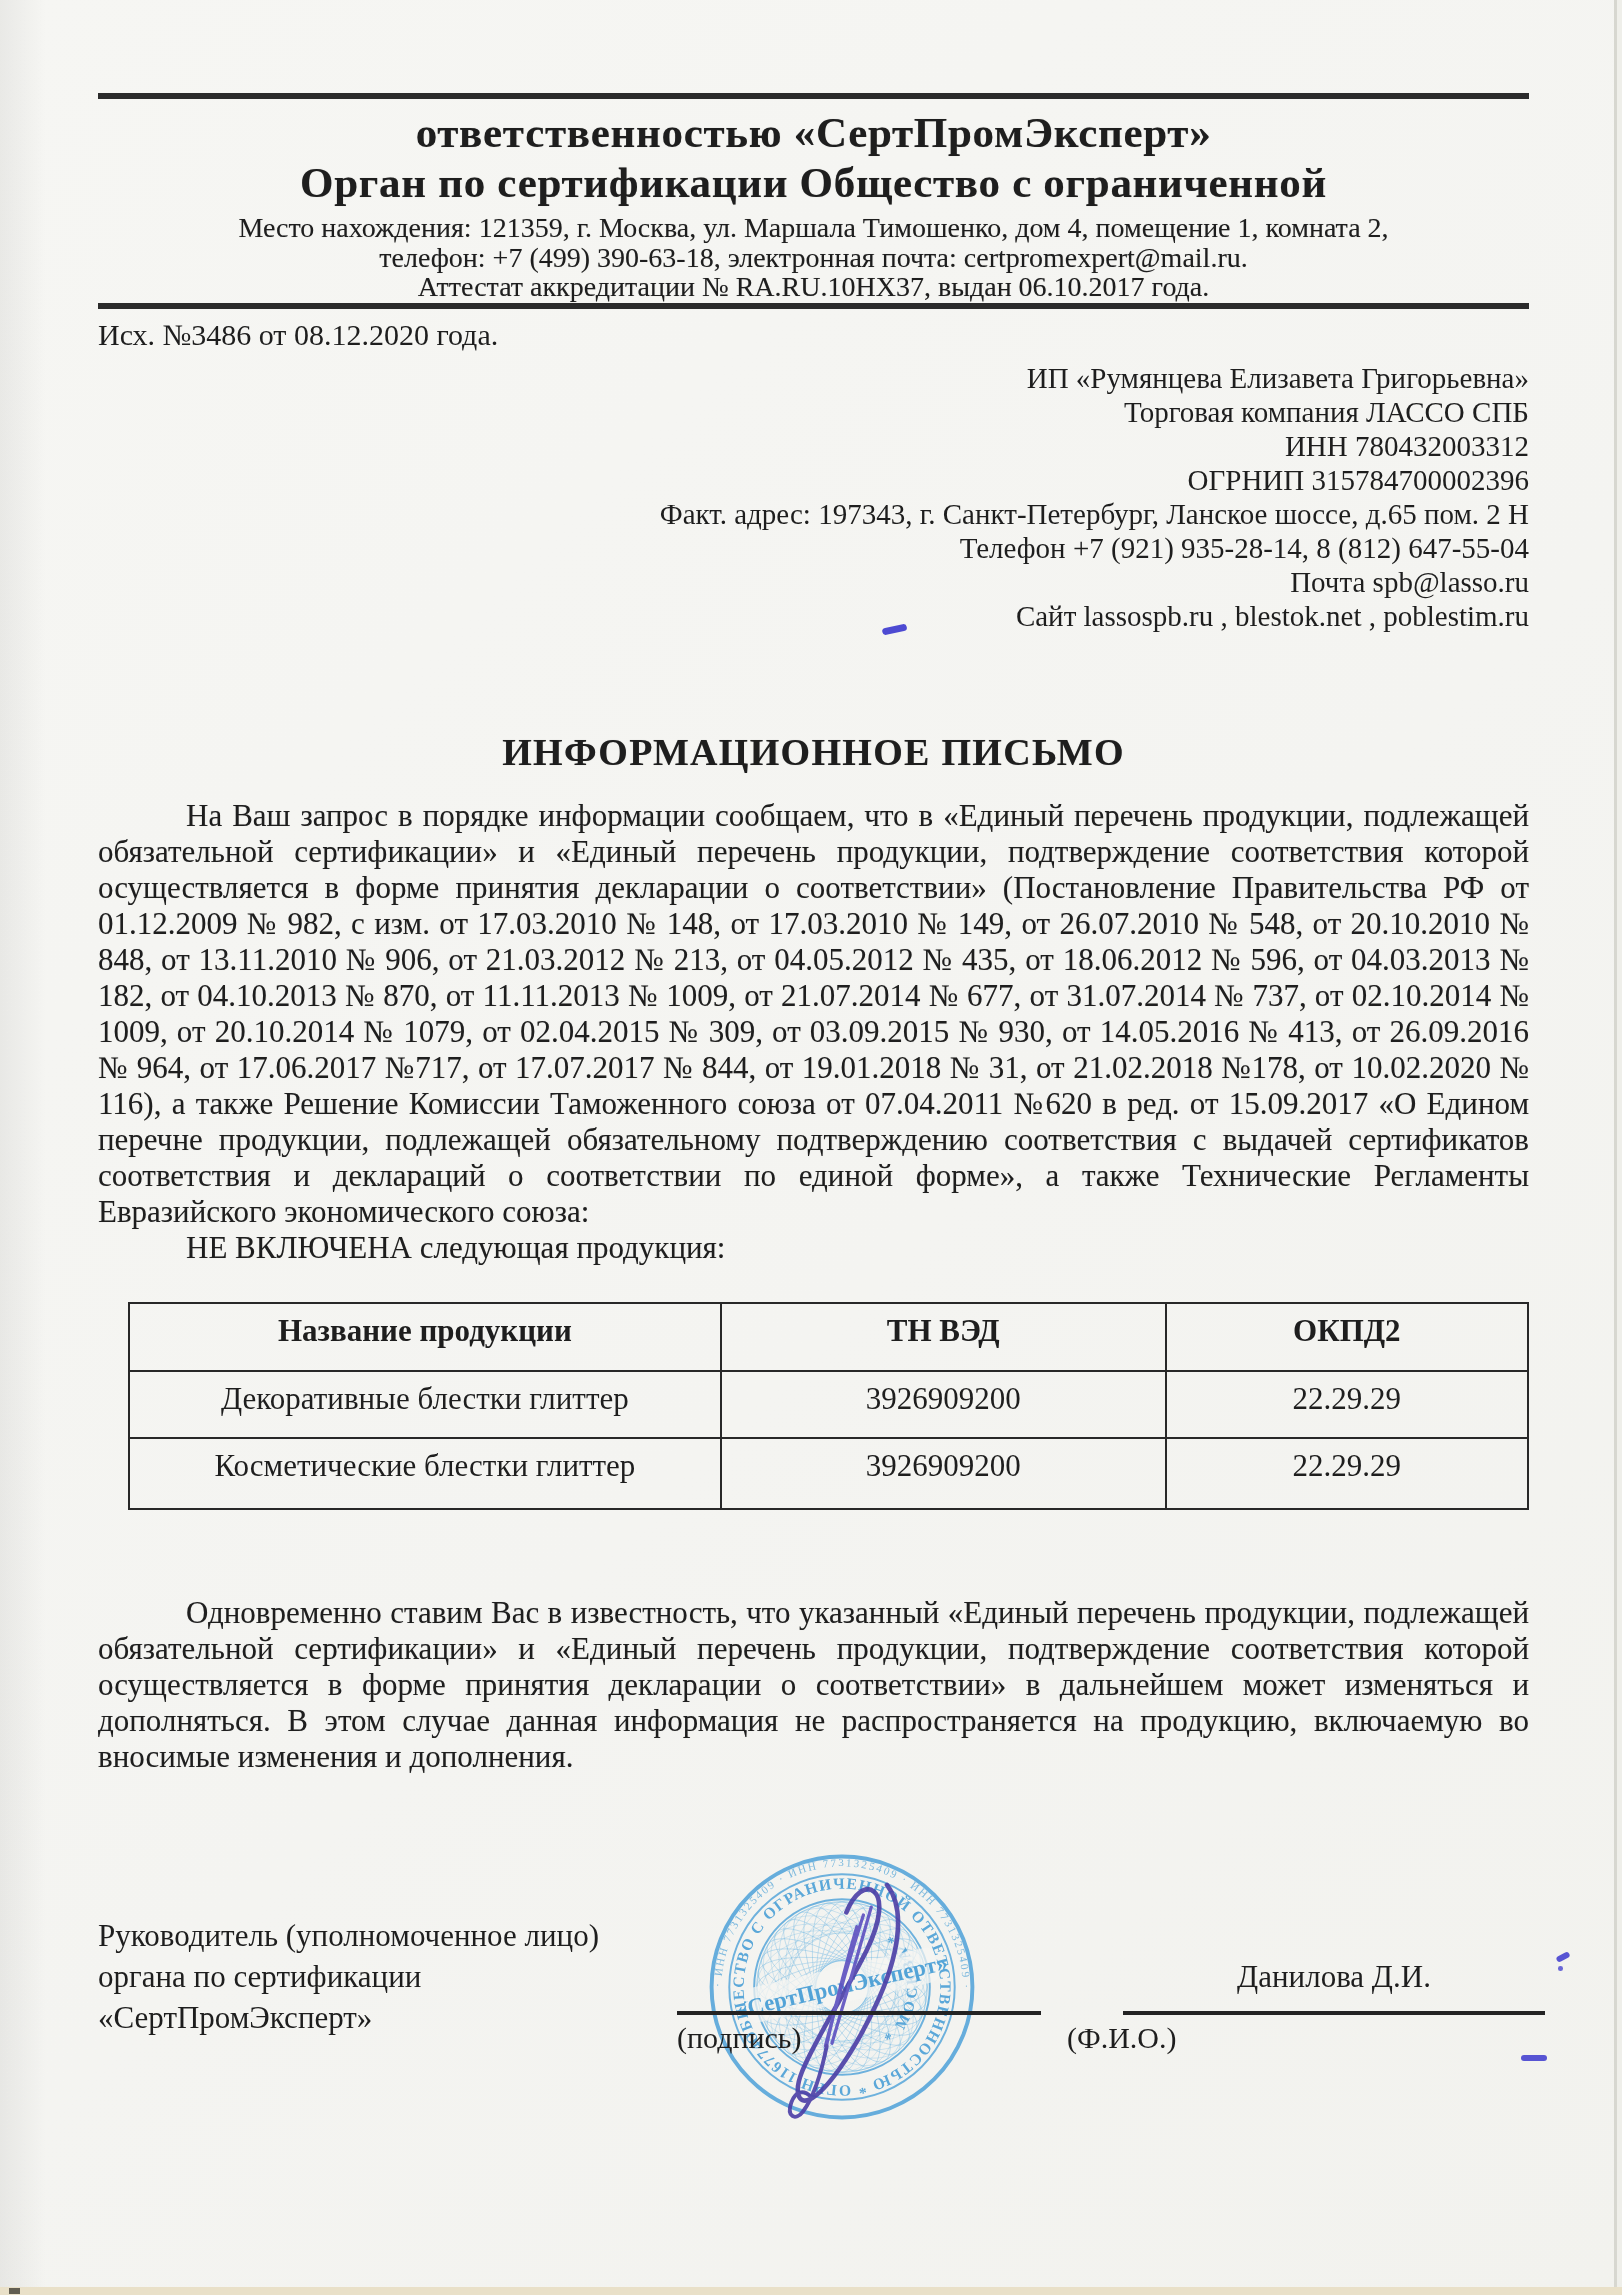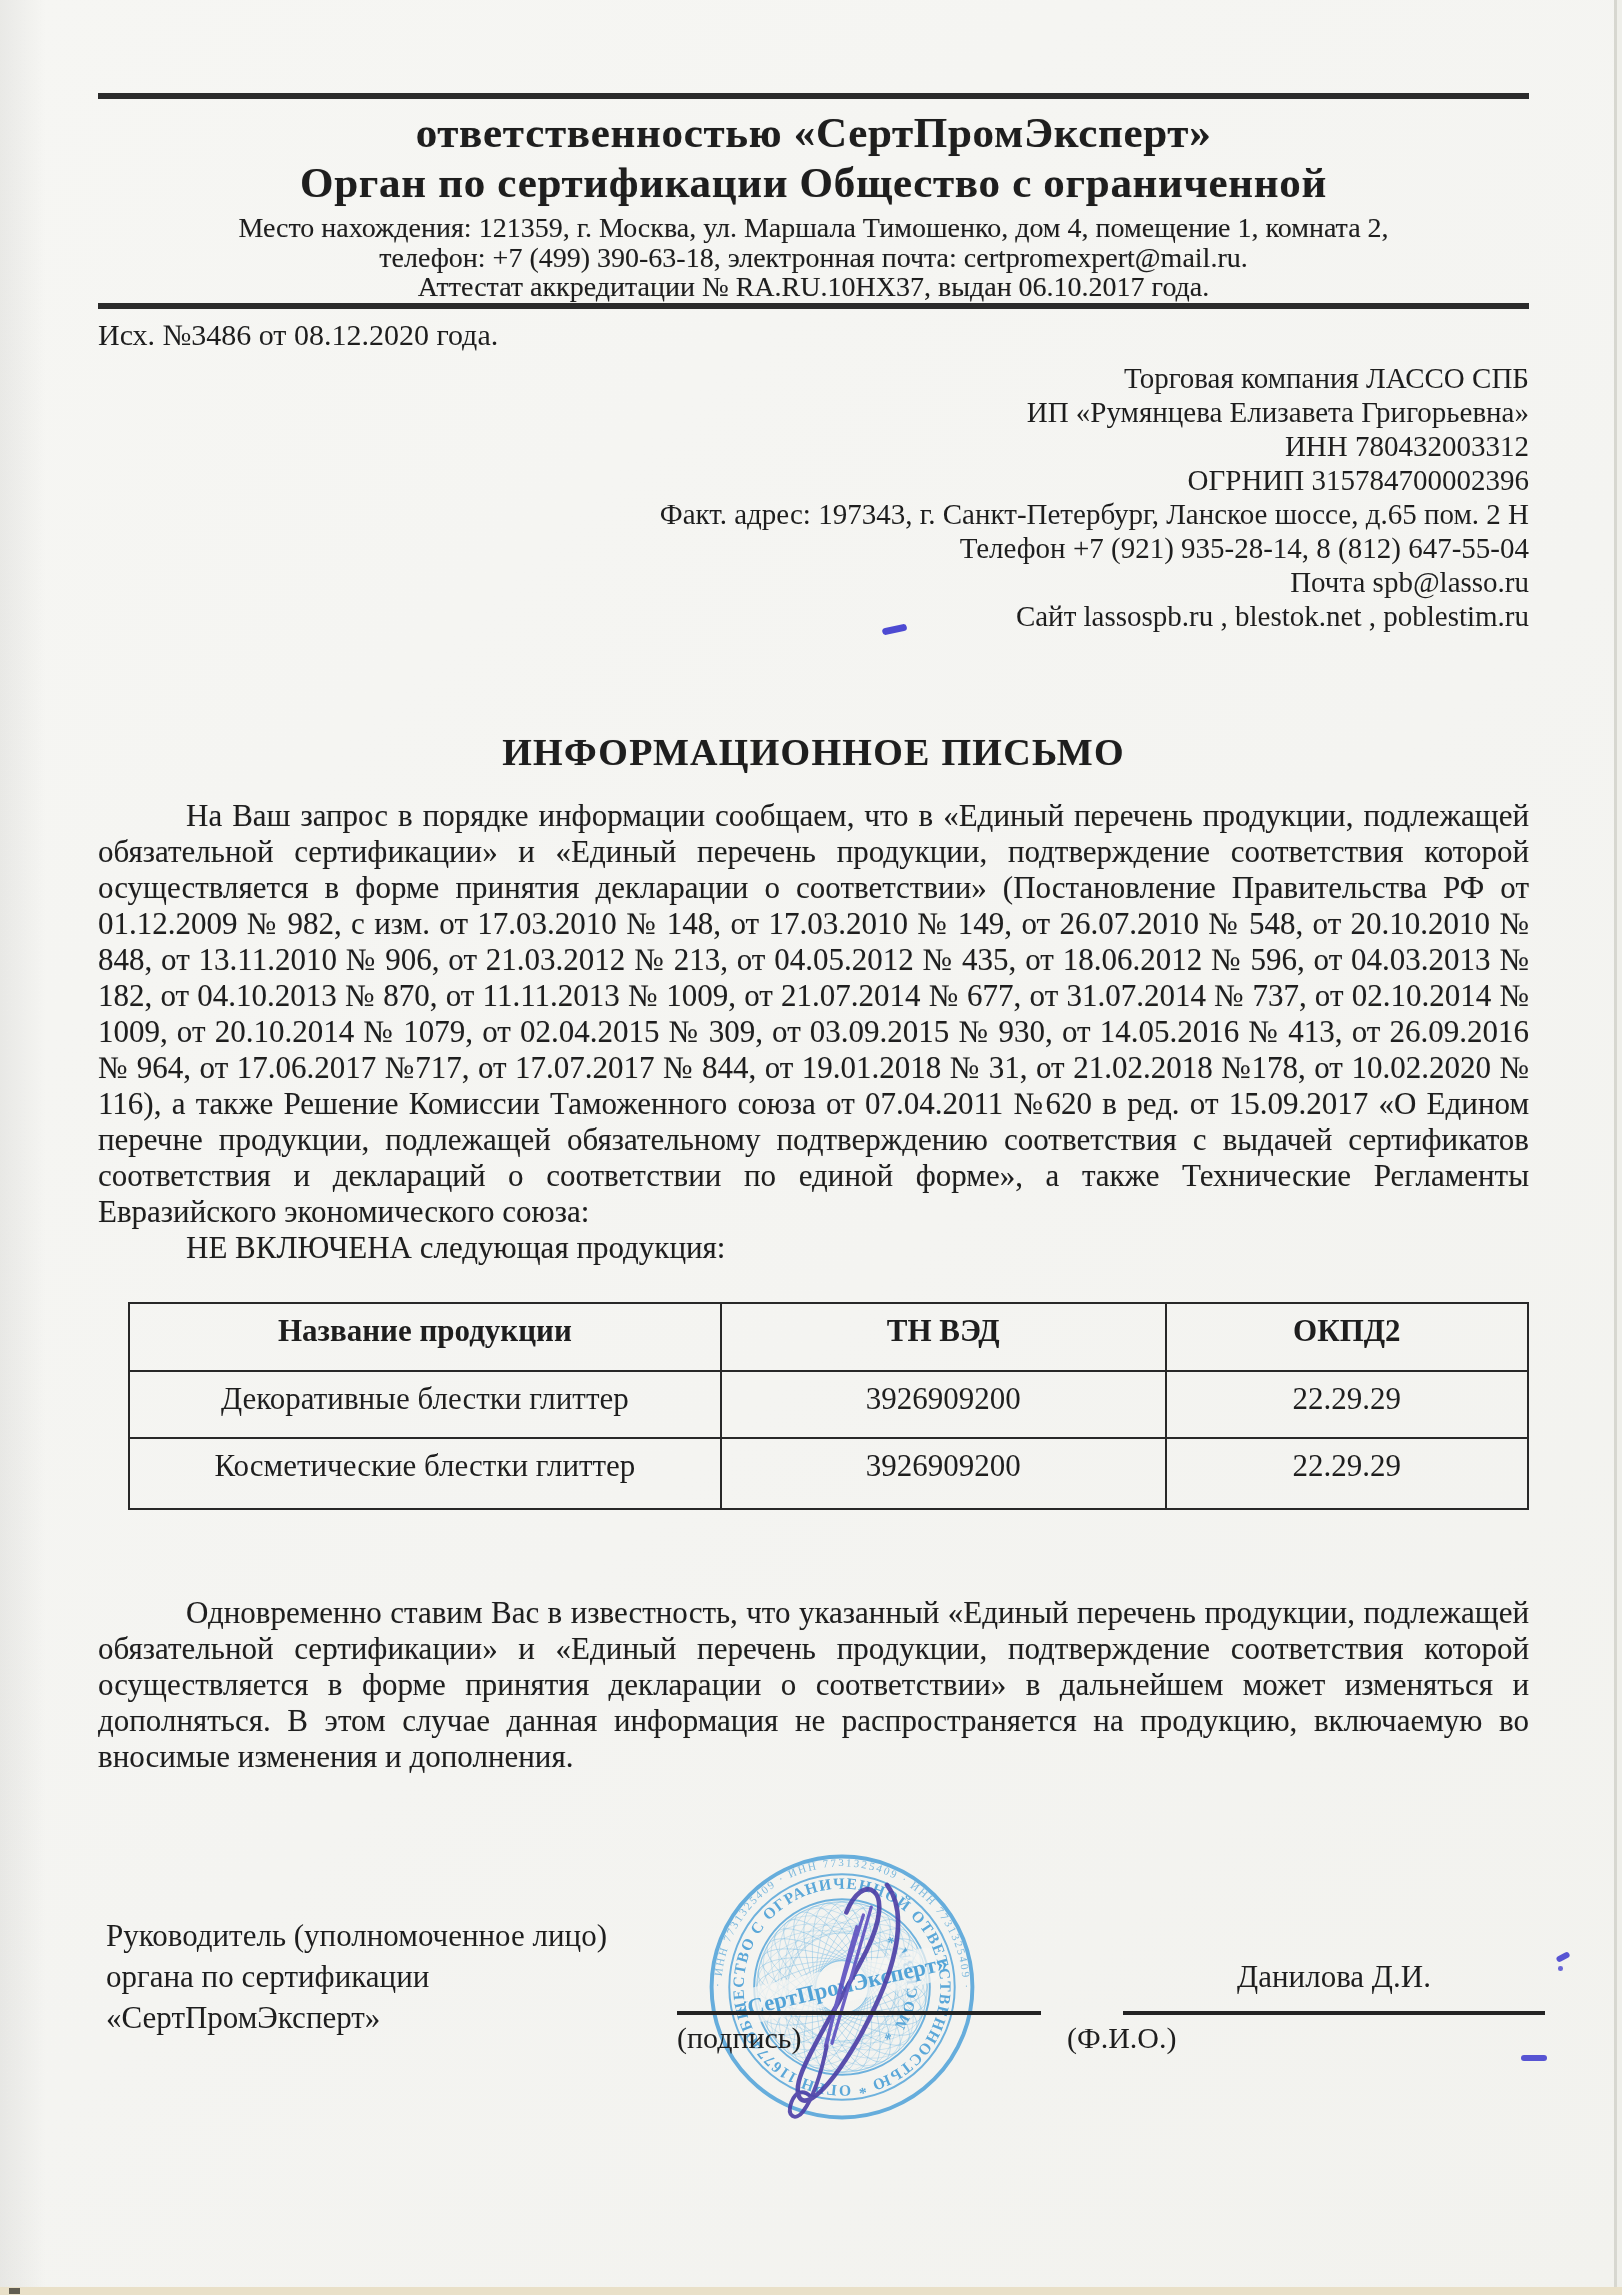--- a/index.html
+++ b/index.html
@@ -31,21 +31,21 @@
   .prod-table{margin-top:36px;margin-left:30px;width:1401px;border-collapse:collapse;table-layout:fixed;
     font-size:31px;}
   .prod-table th,.prod-table td{border:2.6px solid #282828;text-align:center;vertical-align:top;padding:9.2px 6.5px 0 6.5px;}
   .prod-table th{height:57px;font-weight:bold;}
   .prod-table td.r1{height:56px;}
   .prod-table td.r2{height:60px;}
   .col-name{width:42.3%;} .col-tnved{width:31.8%;} .col-okpd{width:25.9%;}
   .para2{margin-top:85px;font-size:31px;line-height:36px;text-align:justify;text-indent:88px;
     text-shadow:0 0 0.7px rgba(20,20,20,.25);}
   .sig-section{position:relative;margin-top:65px;height:432px;}
-  .sig-left{position:absolute;left:8px;top:75px;font-size:31px;line-height:41px;}
+  .sig-left{position:absolute;left:0;top:75px;font-size:31px;line-height:41px;}
   .stamp-wrap{position:absolute;left:609px;top:11.8px;width:270px;height:270px;opacity:.93;}
   .autograph{position:absolute;left:667px;top:41px;width:151px;height:249px;}
   .sig-line{position:absolute;top:171px;height:3.3px;background:#232323;}
   .sig-line-left{left:579px;width:364px;}
   .sig-line-right{left:1025px;width:422px;}
   .sig-caption{position:absolute;top:181px;font-size:30px;text-align:left;}
   .cap-left{left:579px;width:364px;}
   .cap-right{left:969px;width:422px;}
   .signer-name{position:absolute;left:1025px;top:119px;width:422px;text-align:center;font-size:31px;}
   
@@ -78,22 +78,22 @@
       <span style="display:block">Место нахождения: 121359, г. Москва, ул. Маршала Тимошенко, дом 4, помещение 1, комната 2,</span>
       <span style="display:block">телефон: +7 (499) 390-63-18, электронная почта: certpromexpert@mail.ru.</span>
       <span style="display:block">Аттестат аккредитации № RA.RU.10НХ37, выдан 06.10.2017 года.</span>
     </div>
 
     <div class="rule rule-bottom"></div>
 
     <div class="ref-line">Исх. №3486 от 08.12.2020 года.</div>
 
     <div class="recipient">
+      <div>ИП «Румянцева Елизавета Григорьевна»</div>
       <div>Торговая компания ЛАССО СПБ</div>
-      <div>ИП «Румянцева Елизавета Григорьевна»</div>
       <div>ИНН 780432003312</div>
       <div>ОГРНИП 315784700002396</div>
       <div>Факт. адрес: 197343, г. Санкт-Петербург, Ланское шоссе, д.65 пом. 2 Н</div>
       <div>Телефон +7 (921) 935-28-14, 8 (812) 647-55-04</div>
       <div>Почта spb@lasso.ru</div>
       <div>Сайт lassospb.ru ,  blestok.net , poblestim.ru</div>
     </div>
 
     <div class="doc-title">ИНФОРМАЦИОННОЕ ПИСЬМО</div>
 

